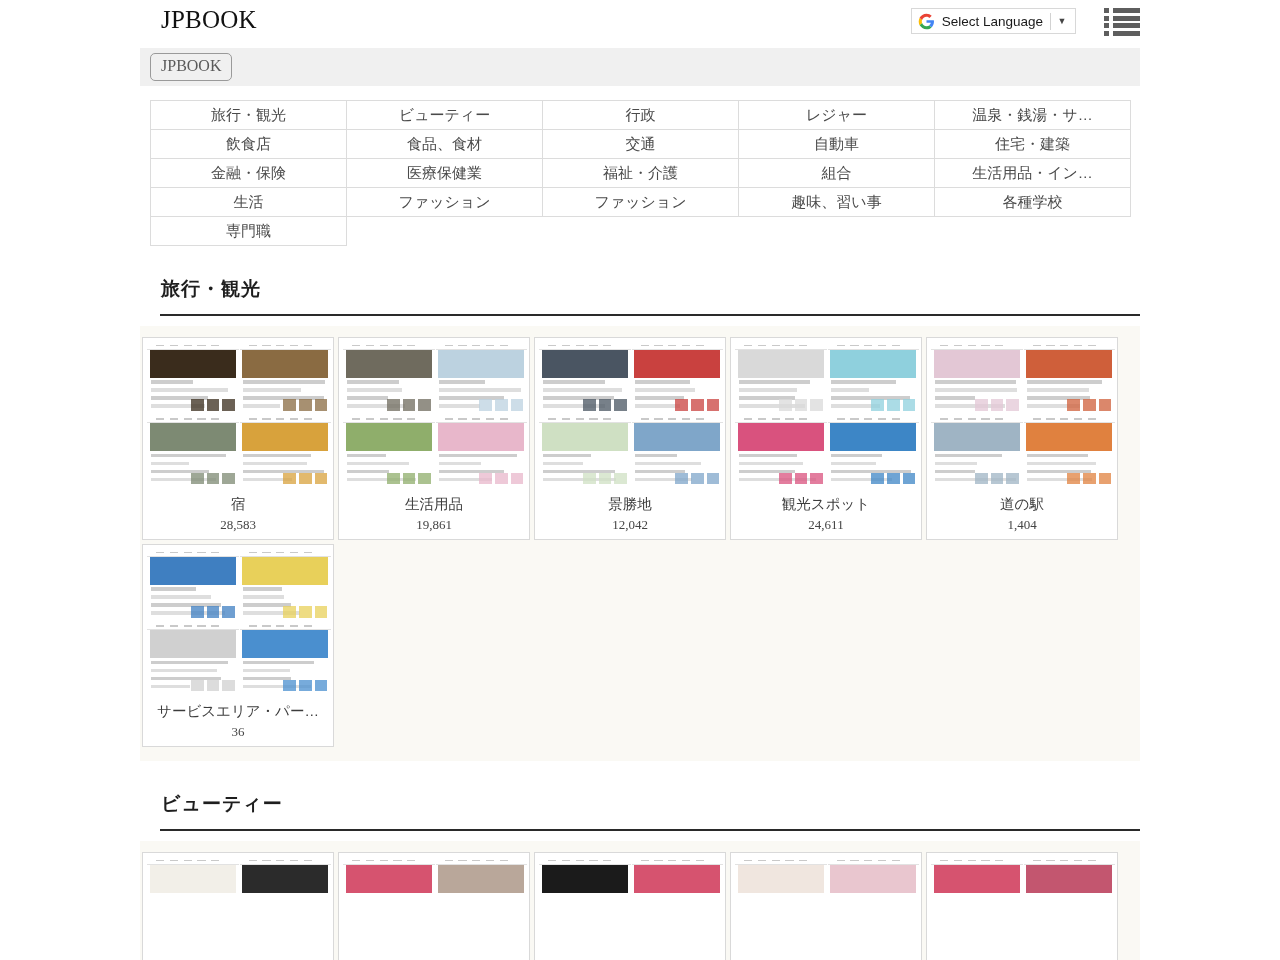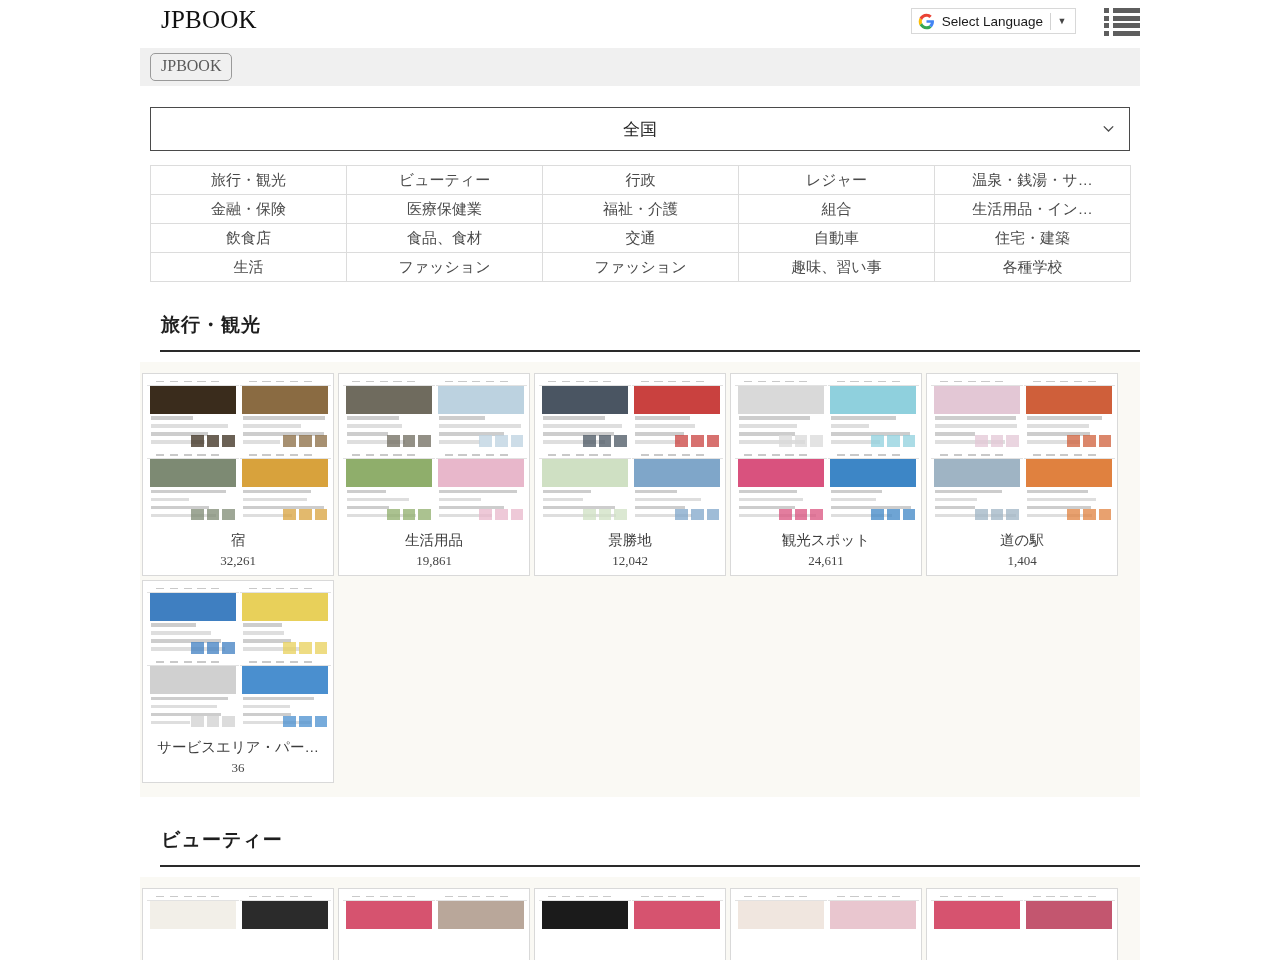--- a/index.html
+++ b/index.html
@@ -265,62 +265,59 @@
           </div>
       </div>
 
     </div>
   </div>
 
   <div class="crumb-bar">
     <span class="crumb">JPBOOK</span>
   </div>
 
-  <div class="region-wrap">
-    <div class="region-select">
-      <span>全国</span>
-      <span class="chev">
-        <svg viewBox="0 0 16 16" width="15" height="15" aria-hidden="true">
-          <path d="M3 6 L8 11 L13 6" fill="none" stroke="#4b4b4b" stroke-width="1.4"></path>
-        </svg>
-      </span>
-    </div>
-  </div>
 
   <div class="cat-wrap">
     <table class="cat">
       <tbody id="cat-body">
           <tr>
             <td>旅行・観光</td>
             <td>ビューティー</td>
             <td>行政</td>
             <td>レジャー</td>
             <td>温泉・銭湯・サ…</td>
           </tr>
           <tr>
+            <td>飲食店</td>
+            <td>食品、食材</td>
+            <td>交通</td>
+            <td>自動車</td>
+            <td>住宅・建築</td>
+          </tr>
+          <tr>
             <td>金融・保険</td>
             <td>医療保健業</td>
             <td>福祉・介護</td>
             <td>組合</td>
             <td>生活用品・イン…</td>
-          </tr>
-          <tr>
-            <td>飲食店</td>
-            <td>食品、食材</td>
-            <td>交通</td>
-            <td>自動車</td>
-            <td>住宅・建築</td>
           </tr>
           <tr>
             <td>生活</td>
             <td>ファッション</td>
             <td>ファッション</td>
             <td>趣味、習い事</td>
             <td>各種学校</td>
           </tr>
+          <tr>
+            <td>専門職</td>
+            <td class="blank"></td>
+            <td class="blank"></td>
+            <td class="blank"></td>
+            <td class="blank"></td>
+          </tr>
         </tbody>
     </table>
   </div>
 
   <div id="sections-root">
       <div class="section">
         <div class="section-head">旅行・観光</div>
         <div class="section-rule"></div>
         <div class="cards-box">
           <div class="card">
@@ -392,21 +389,21 @@
                   <div class="blk" style="top: 64%; left: 4%; width: 70.0654%; height: 4.5%; background: rgb(222, 222, 222);"></div>
                   <div class="blk" style="top: 75%; left: 4%; width: 88.5918%; height: 4.5%; background: rgb(205, 205, 205);"></div>
                   <div class="blk" style="top: 86%; left: 4%; width: 53.0931%; height: 4.5%; background: rgb(222, 222, 222);"></div>
                   <div class="blk" style="bottom: 5%; right: 4%; width: 14%; height: 16%; background: rgb(216, 162, 60); opacity: 0.75;"></div>
                   <div class="blk" style="bottom: 5%; right: 21%; width: 14%; height: 16%; background: rgb(216, 162, 60); opacity: 0.75;"></div>
                   <div class="blk" style="bottom: 5%; right: 38%; width: 14%; height: 16%; background: rgb(216, 162, 60); opacity: 0.75;"></div>
                 </div>
               </div>
             </div>
             <div class="card-title">宿</div>
-            <div class="card-count">32,261</div>
+            <div class="card-count">28,583</div>
           </div>
           <div class="card">
             <div class="thumb-grid">
               <div class="thumb">
                 <div class="ss" style="background: rgb(255, 255, 255);">
                   <div class="bar" style="top: 0px; height: 9%; background: rgb(255, 255, 255); border-bottom: 1px solid rgb(226, 226, 226);"></div>
                   <div class="blk" style="top: 3.5%; left: 10%; width: 9%; height: 2.5%; background: rgb(201, 201, 201);"></div>
                   <div class="blk" style="top: 3.5%; left: 25%; width: 9%; height: 2.5%; background: rgb(201, 201, 201);"></div>
                   <div class="blk" style="top: 3.5%; left: 40%; width: 9%; height: 2.5%; background: rgb(201, 201, 201);"></div>
                   <div class="blk" style="top: 3.5%; left: 55%; width: 9%; height: 2.5%; background: rgb(201, 201, 201);"></div>

